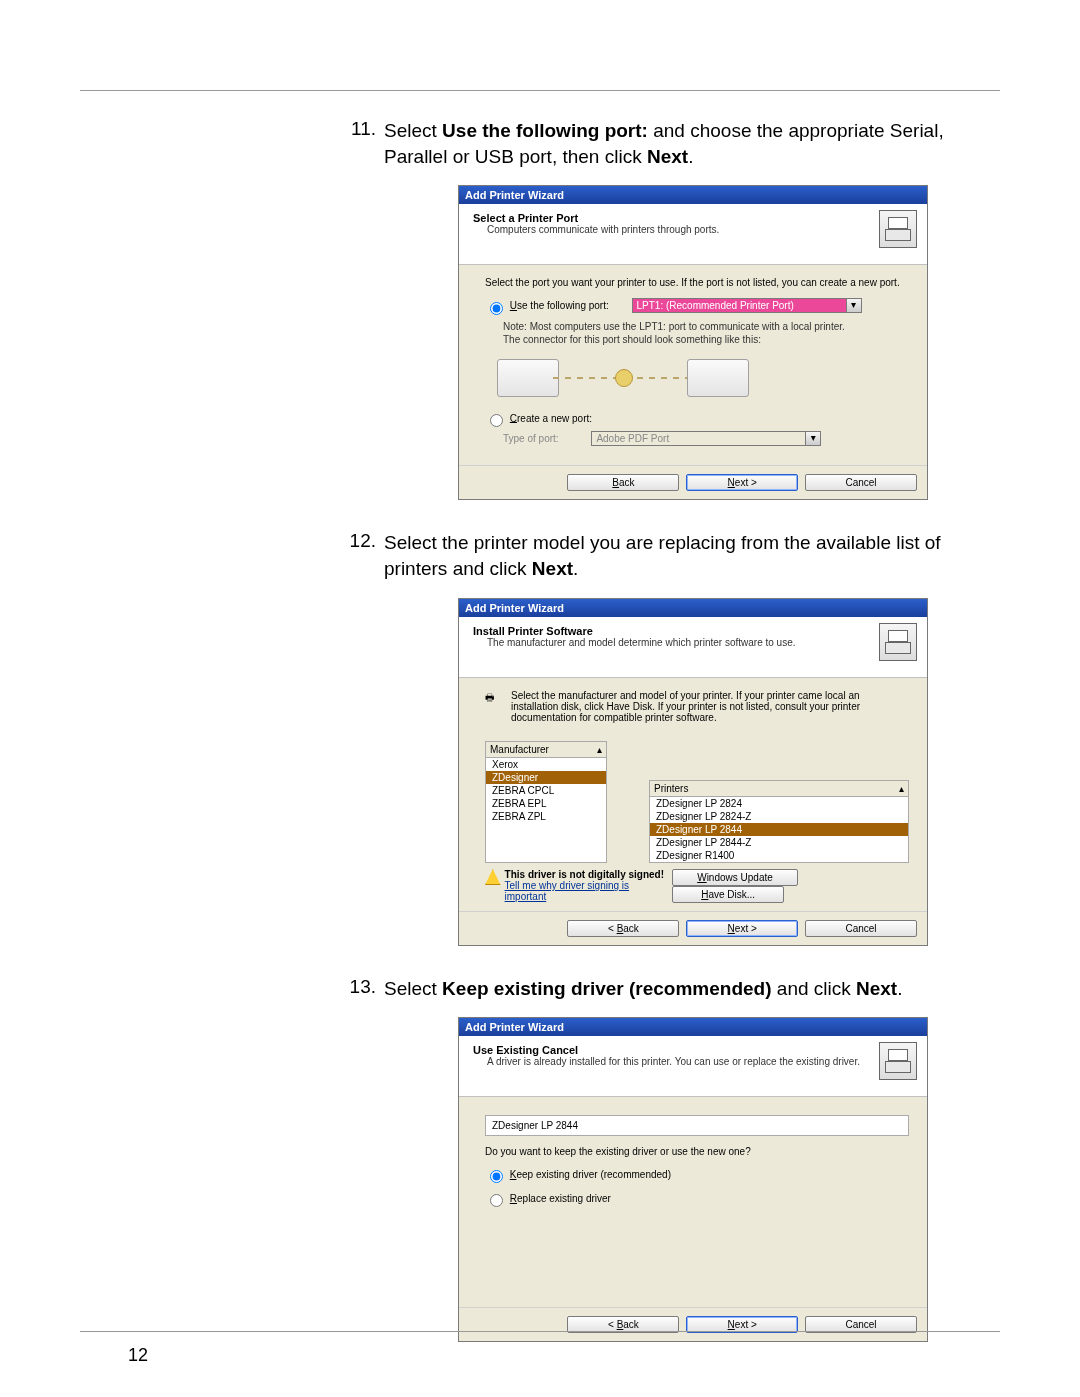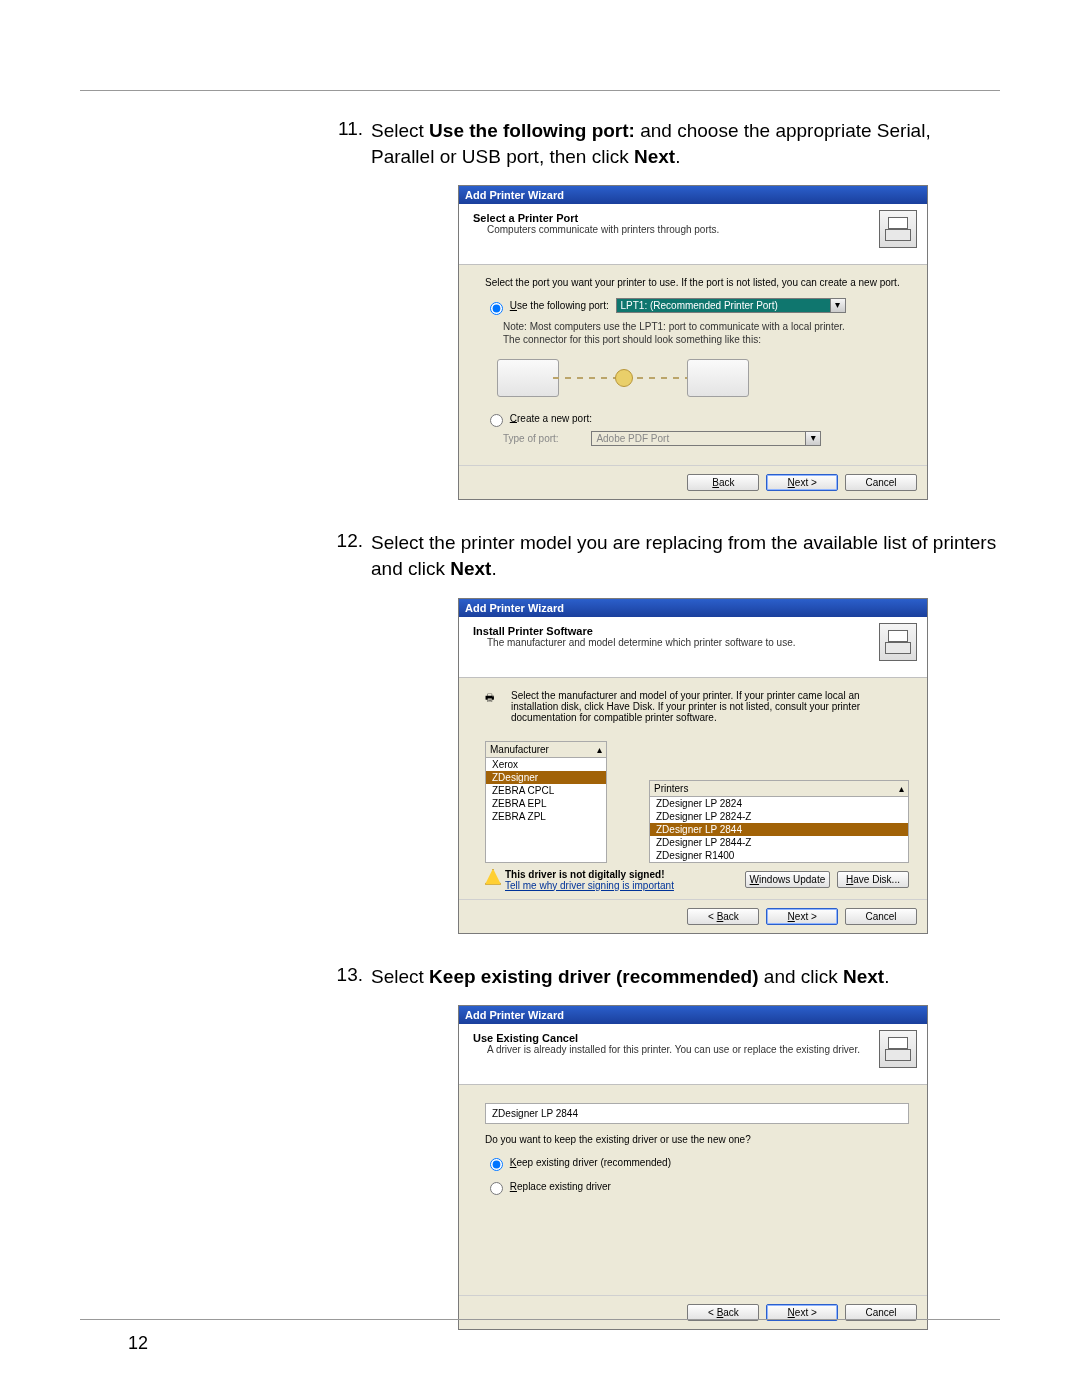--- a/index.html
+++ b/index.html
@@ -19,21 +19,21 @@
   hr.top-rule, hr.bottom-rule {
     border: none;
     border-top: 1px solid #999;
     margin: 0;
   }
   hr.top-rule { margin-bottom: 24px; }
   hr.bottom-rule { margin-top: 24px; }
 
   ol.steps {
     list-style: none;
-    margin: 3px;
+    margin: 16px;
     padding: 0;
   }
   ol.steps > li {
     display: flex;
     margin-bottom: 16px;
   }
   .step-num {
     width: 240px;
     text-align: right;
     padding-right: 8px;
@@ -114,27 +114,27 @@
     min-height: 180px;
   }
   .dlg-body .note { margin-bottom: 10px; }
   .radio-row { margin: 4px 0; }
   .radio-row input { vertical-align: middle; margin-right:4px; }
   .underline { text-decoration: underline; }
 
   .combo {
     display:inline-block;
     width: 220px;
-    background: #0f766e;
+    background: #ec4899;
     color:#fff;
     border: 1px solid #7a7a7a;
     padding: 1px 4px;
     position: relative;
     font-size:10px;
-    margin-left:4px;
+    margin-left:20px;
   }
   .combo .drop {
     position:absolute; right:0; top:0; bottom:0;
     width:14px;
     background:linear-gradient(#f5f5f5,#ccc);
     border-left:1px solid #7a7a7a;
     text-align:center;
     color:#000;
   }
   .combo.disabled { background:#ece9d8; color:#888; }
@@ -176,21 +176,21 @@
 
   .btn-row {
     text-align: right;
     padding: 8px 10px;
     border-top:1px solid #d0d0d0;
     background:#ece9d8;
   }
   .winbtn {
     display:inline-block;
     min-width:62px;
-    padding:2px 4px;
+    padding:2px 24px;
     font-size:10px;
     background:linear-gradient(#fefefe,#e2e2e2);
     border:1px solid #7a7a7a;
     border-radius:2px;
     text-align:center;
     margin-left:4px;
     cursor:pointer;
   }
   .winbtn.default { border:1px solid #2b5fcb; box-shadow:0 0 0 1px #8fb4ff inset;}
 

